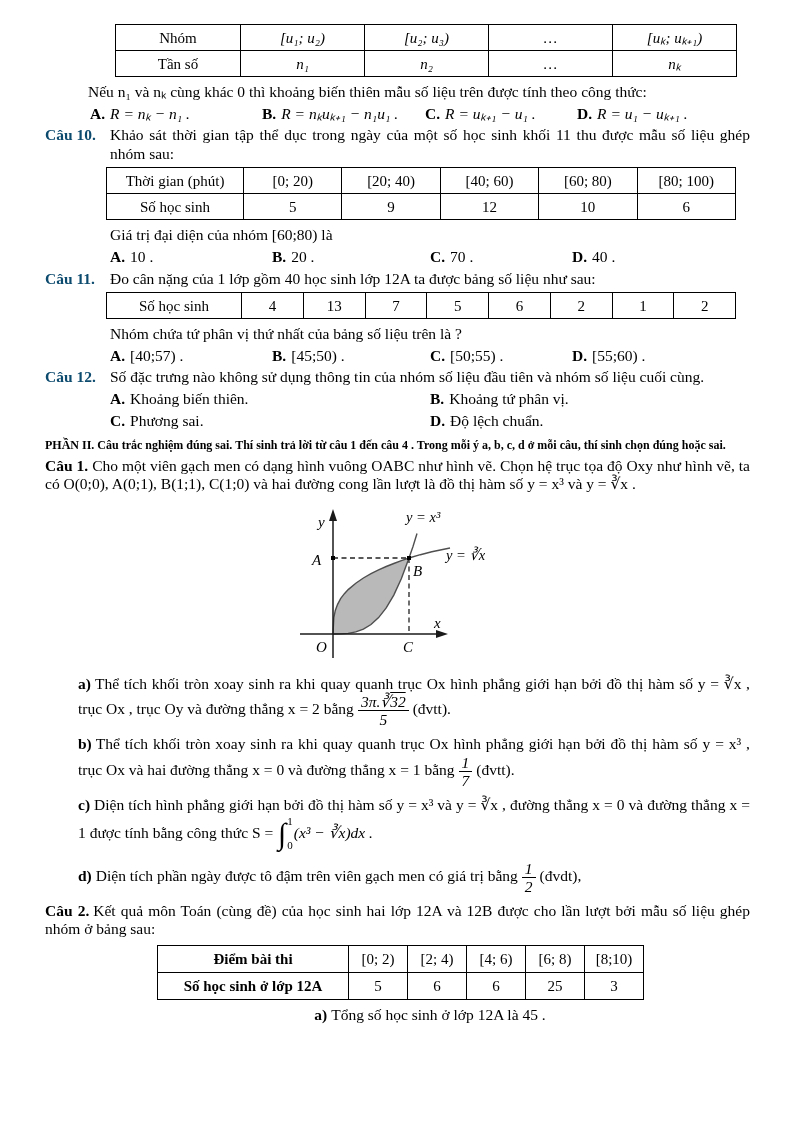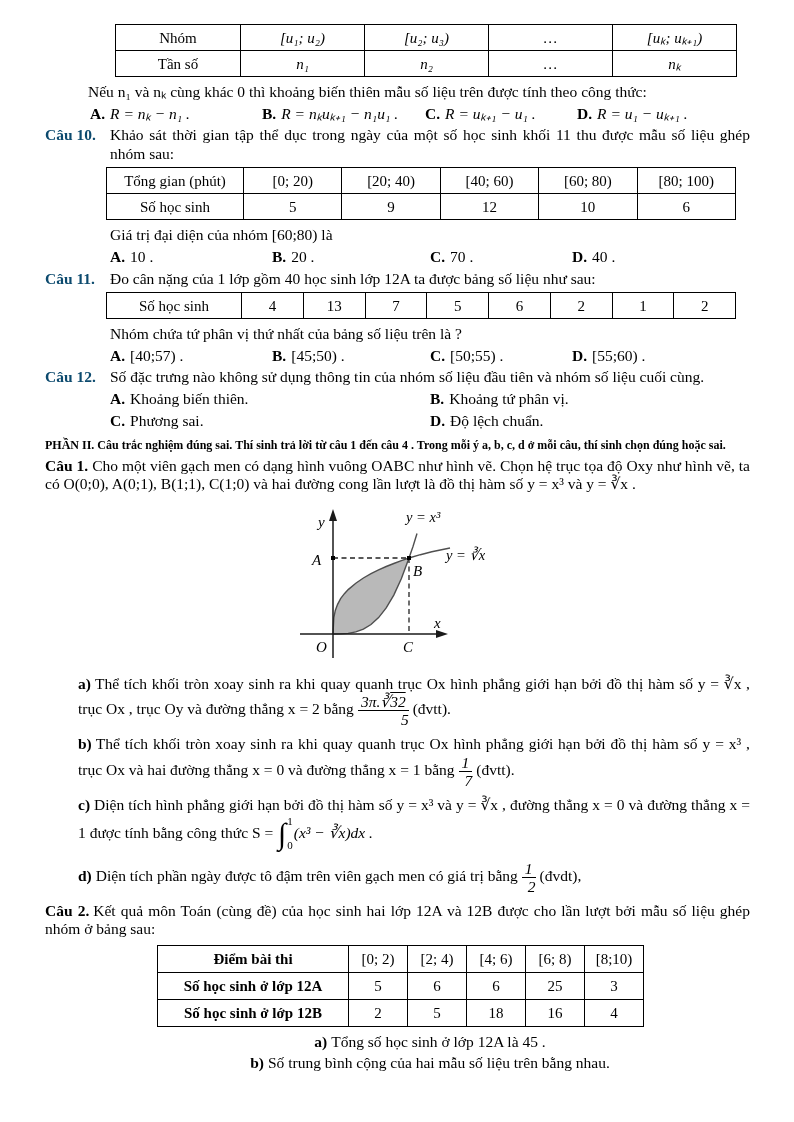--- a/index.html
+++ b/index.html
@@ -42,21 +42,21 @@
   
   .p2head{font-weight:bold;font-size:12px;margin:8px 0 4px 0;text-align:justify;}
   .qinline{margin-top:4px;text-align:justify;}
   .qinline-label{font-weight:bold;margin-right:4px;}
   
   .figwrap{width:240px;height:168px;margin:6px 0 4px 233px;position:relative;}
   .figwrap svg{display:block;}
   
   .item{margin:7px 0 7px 33px;text-align:justify;}
   .ilabel{font-weight:bold;margin-right:4px;}
-  .frac{display:inline-flex;flex-direction:column;text-align:right;
+  .frac{display:inline-flex;flex-direction:column;text-align:center;
     vertical-align:middle;line-height:1.1;margin:0 4px;font-style:italic;}
   .frac .num{border-bottom:1.2px solid #000;padding:0 3px;}
   .radarg{text-decoration:overline;}
   .intgrp{display:inline-flex;align-items:center;vertical-align:middle;margin:0 1px;}
   .int-sign{font-size:30px;line-height:1;font-style:normal;}
   .int-lims{display:inline-flex;flex-direction:column;justify-content:space-between;
     height:38px;font-size:11px;margin-left:1px;}
   .citem{margin:2px 0 2px 65px;text-align:center;}
 </style>
 </head>
@@ -103,21 +103,21 @@
       </span>
   </div>
 
   <div class="qrow">
     <span class="qlabel">Câu 10.</span>
     <div class="qbody">Khảo sát thời gian tập thể dục trong ngày của một số học sinh khối 11 thu được mẫu số liệu ghép nhóm sau:</div>
   </div>
   <table class="qtable t-q10">
     <tbody>
         <tr>
-          <td>Tổng gian (phút)</td>
+          <td>Thời gian (phút)</td>
           <td>[0; 20)</td>
           <td>[20; 40)</td>
           <td>[40; 60)</td>
           <td>[60; 80)</td>
           <td>[80; 100)</td>
         </tr>
         <tr>
           <td>Số học sinh</td>
           <td>5</td>
           <td>9</td>
@@ -292,26 +292,17 @@
           <td>[8;10)</td>
         </tr>
         <tr>
           <td>Số học sinh ở lớp 12A</td>
           <td>5</td>
           <td>6</td>
           <td>6</td>
           <td>25</td>
           <td>3</td>
         </tr>
-        <tr>
-          <td>Số học sinh ở lớp 12B</td>
-          <td>2</td>
-          <td>5</td>
-          <td>18</td>
-          <td>16</td>
-          <td>4</td>
-        </tr>
       </tbody>
   </table>
   <div class="citem"><span class="ilabel">a)</span><span>Tổng số học sinh ở lớp 12A là 45 .</span></div>
-  <div class="citem"><span class="ilabel">b)</span><span>Số trung bình cộng của hai mẫu số liệu trên bằng nhau.</span></div>
 
 </div>
 
 </body></html>

